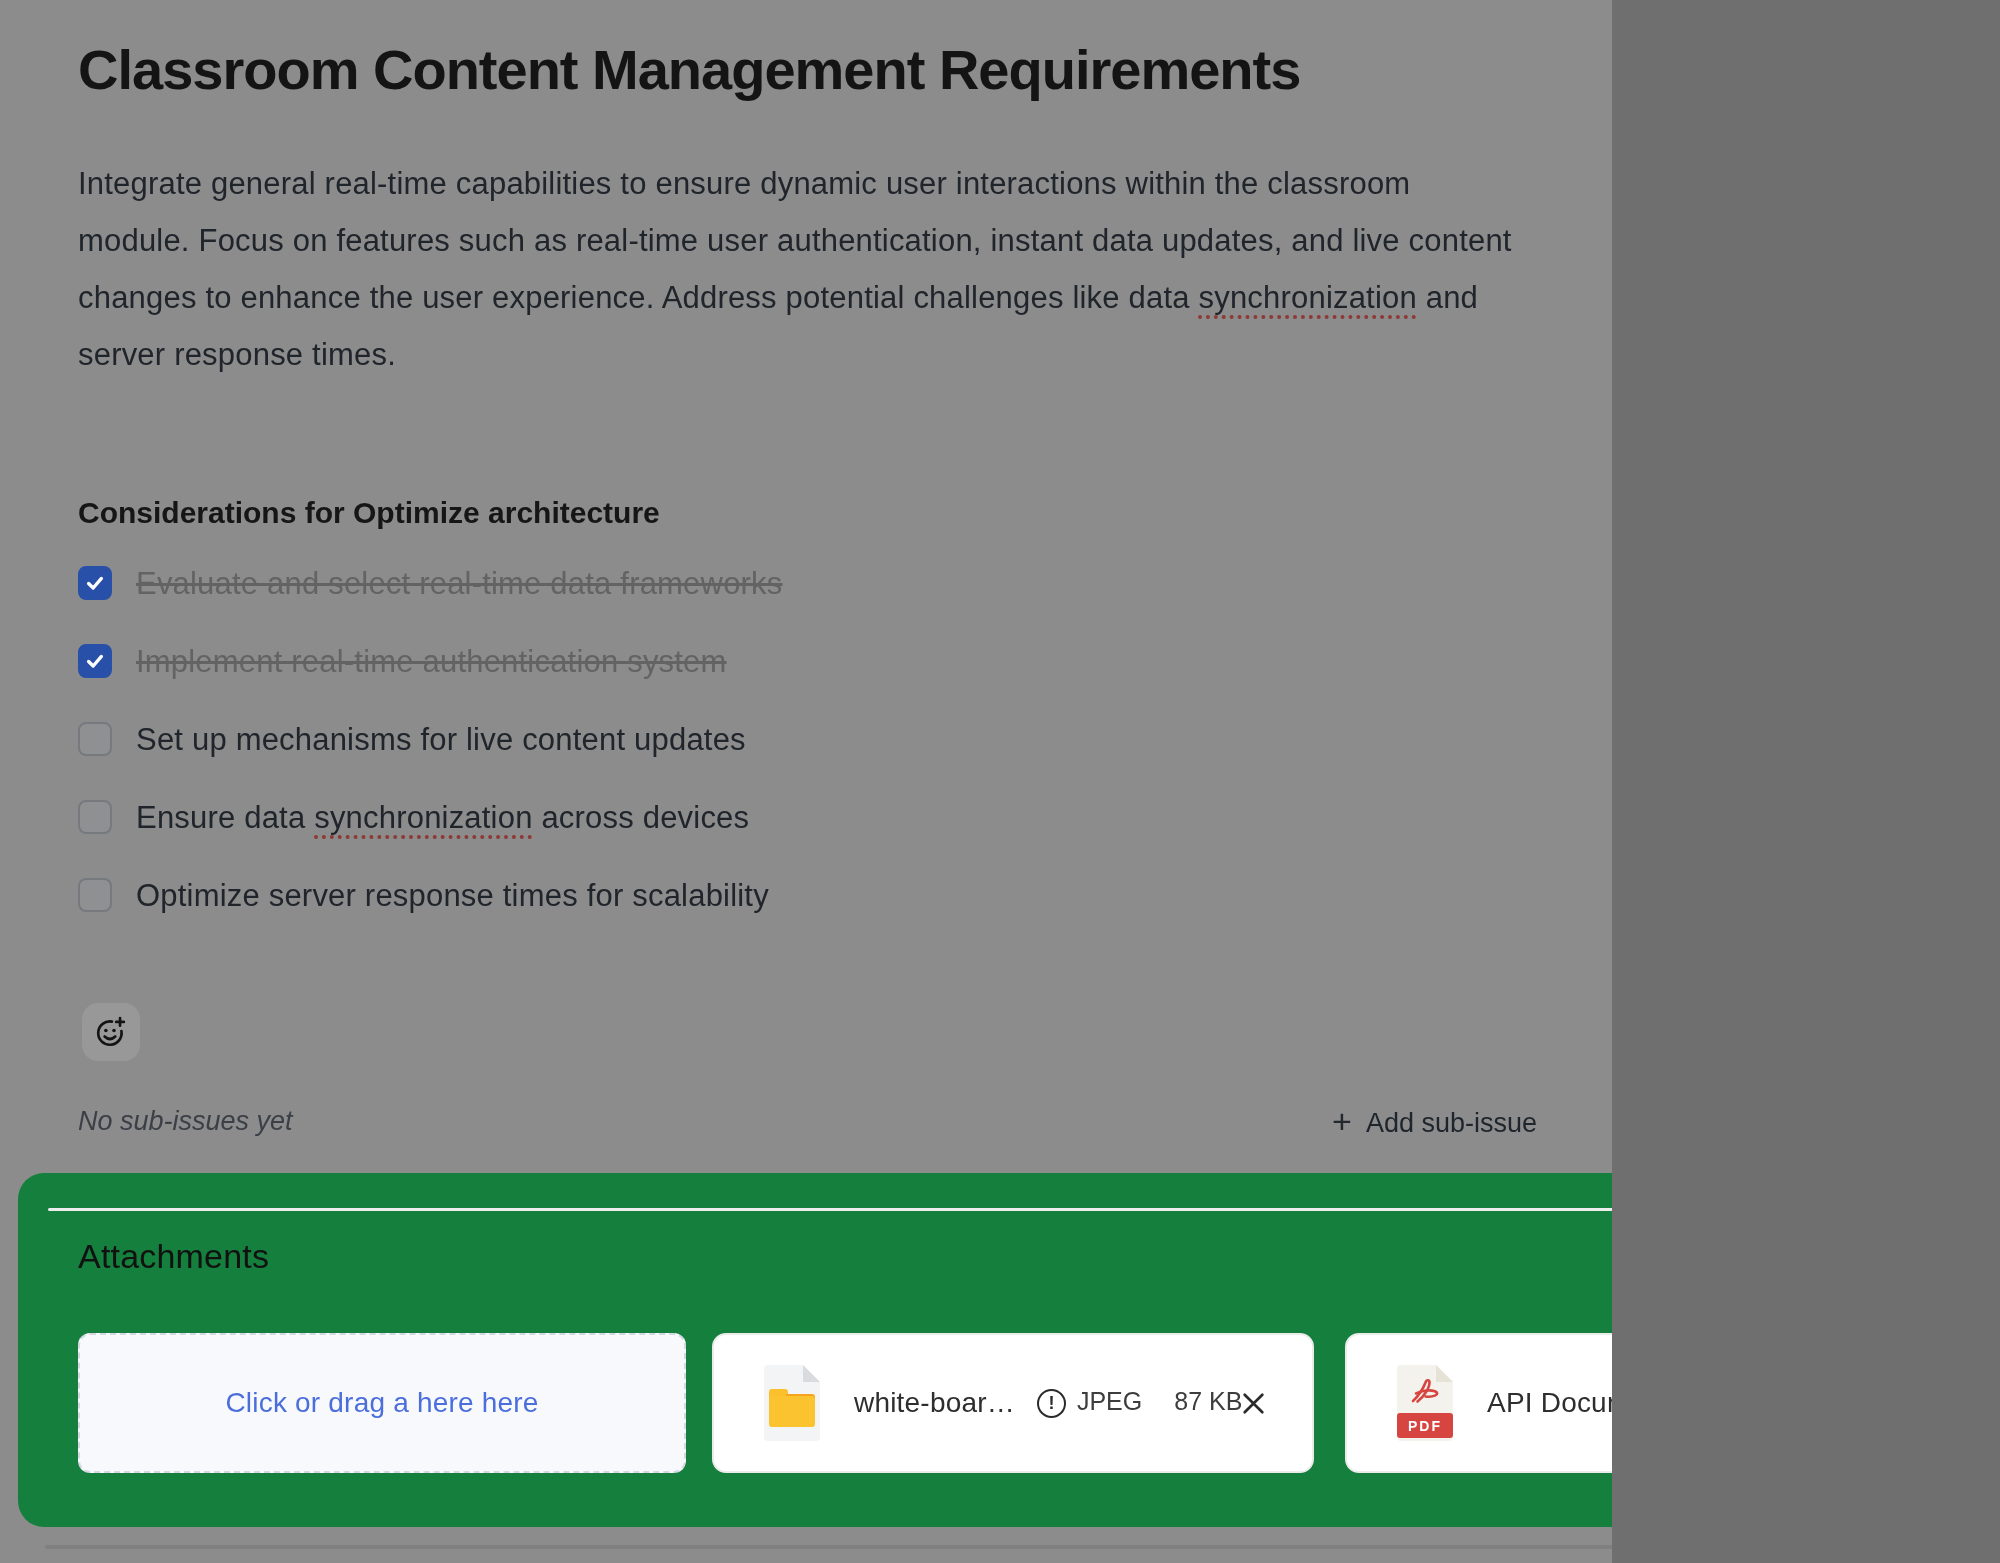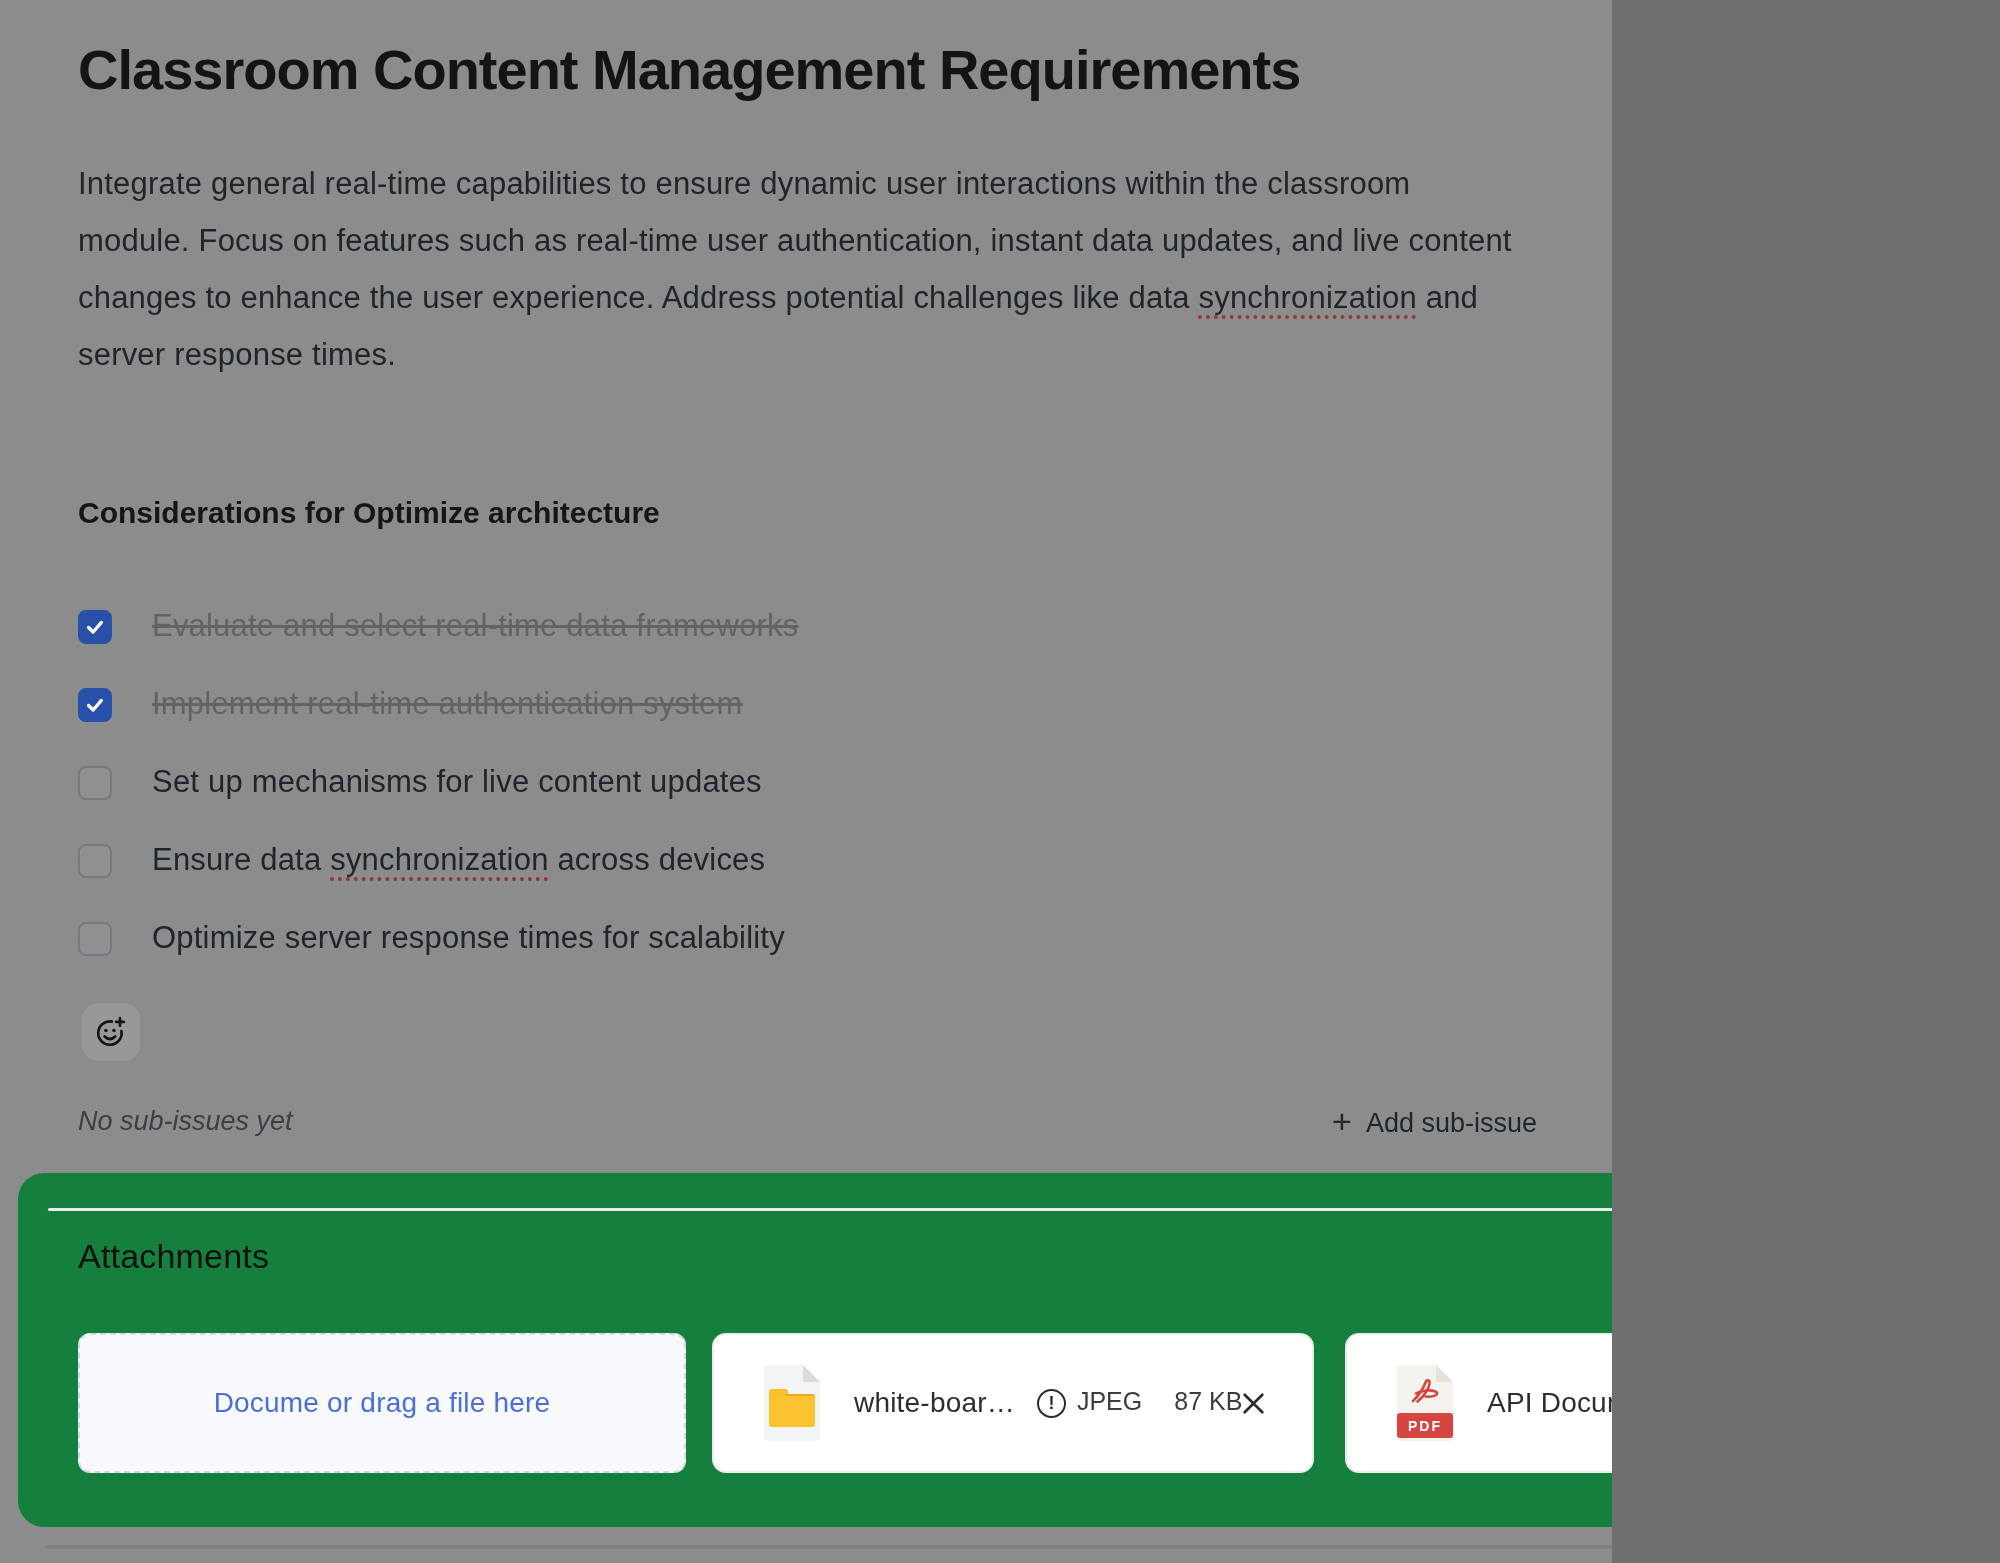--- a/index.html
+++ b/index.html
@@ -9,21 +9,21 @@
   
   .page-title{position:absolute;left:78px;top:42px;font-size:56px;font-weight:700;
               letter-spacing:-1px;color:#141414;line-height:1;}
   .desc{position:absolute;left:78px;top:155px;width:1860px;font-size:31px;line-height:57px;
         color:#20242b;letter-spacing:.2px;}
   .squiggle{text-decoration:underline dotted #8d3a36;text-decoration-thickness:3.5px;text-underline-offset:7px;}
 
   .section-heading{position:absolute;left:78px;top:496px;font-size:30px;font-weight:700;color:#161616;}
 
   .checklist{position:absolute;left:78px;top:566px;}
-  .check-row{height:78px;display:flex;align-items:flex-end;gap:40px;}
+  .check-row{height:78px;display:flex;align-items:flex-start;gap:24px;}
   .checkbox{width:34px;height:34px;border-radius:8px;box-sizing:border-box;flex:0 0 auto;
             background:#8f9092;border:2px solid #76797d;display:flex;align-items:center;justify-content:center;}
   .check-row.checked .checkbox{background:#2950a8;border-color:#2950a8;}
   .checkbox svg{display:none;}
   .check-row.checked .checkbox svg{display:block;}
   .check-label{font-size:31px;color:#20242b;letter-spacing:.2px;}
   .check-row.checked .check-label{color:#636363;text-decoration:line-through;text-decoration-thickness:2.5px;}
 
   .emoji-btn{position:absolute;left:82px;top:1003px;width:58px;height:58px;border-radius:16px;
              background:#989898;display:flex;align-items:center;justify-content:center;}
@@ -145,21 +145,21 @@
     </span>
   </div>
 
   <div class="below-divider"></div>
 
   <div class="attach-panel">
     <div class="panel-divider"></div>
     <div class="attach-heading">Attachments</div>
 
     <div class="dropzone">
-      <span class="dropzone-label">Docume or drag a file here</span>
+      <span class="dropzone-label">Click or drag a here here</span>
     </div>
 
     <div class="file-card card-0">
       <div class="file-icon">
         <div class="fi-page jpeg"></div>
         <div class="fi-fold jpeg"></div>
         <div class="fi-folder">
           <div class="tab"></div>
             <div class="accent"></div>
             <div class="body"></div>

